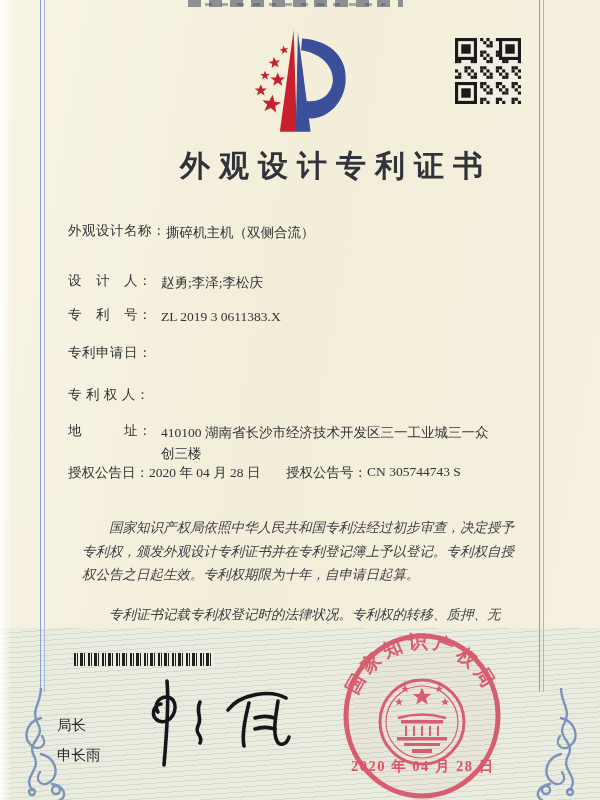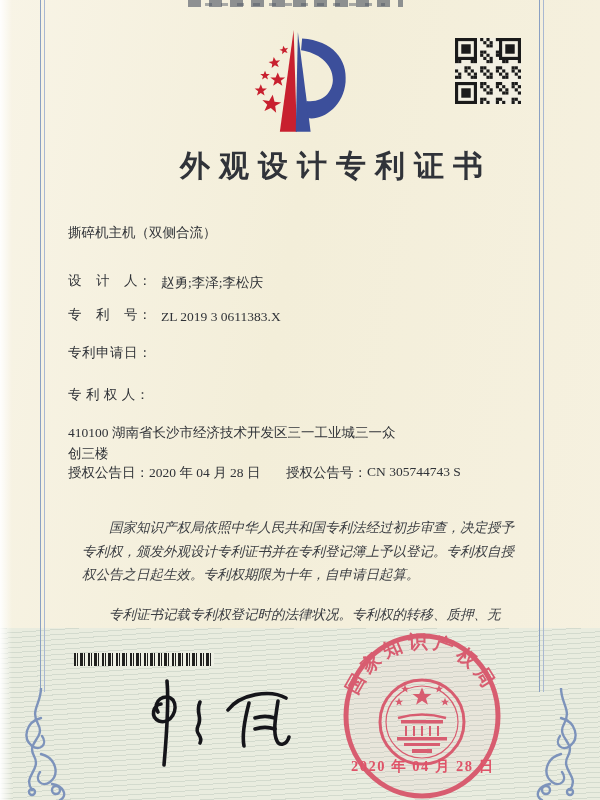--- a/index.html
+++ b/index.html
@@ -188,37 +188,39 @@
         <rect x="15" y="20" width="1" height="1"></rect>
         <rect x="18" y="20" width="1" height="1"></rect>
         <rect x="20" y="20" width="1" height="1"></rect>
       </g>
   </svg>
 
   <div class="title">外观设计专利证书</div>
 
   <div class="fields">
     <div class="frow r0">
+      <span class="lab">外观设计名称：</span>
       <span class="val">撕碎机主机（双侧合流）</span>
     </div>
     <div class="frow r1">
       <span class="lab">设　计　人：</span>
       <span class="val">赵勇;李泽;李松庆</span>
     </div>
     <div class="frow r2">
       <span class="lab">专　利　号：</span>
       <span class="val">ZL 2019 3 0611383.X</span>
     </div>
     <div class="frow r3">
       <span class="lab">专利申请日：</span>
     </div>
     <div class="frow r4">
       <span class="lab">专 利 权 人：</span>
     </div>
     <div class="frow r5">
+      <span class="lab">地　　　址：</span>
       <span class="val">410100 湖南省长沙市经济技术开发区三一工业城三一众
 创三楼</span>
     </div>
   </div>
 
   <div class="grant-row">
     <div class="grant-left">
       <span class="lab">授权公告日：</span>
       <span class="val">2020 年 04 月 28 日</span>
     </div>
@@ -230,20 +232,24 @@
 
   <div class="body-text">
     <p>国家知识产权局依照中华人民共和国专利法经过初步审查，决定授予专利权，颁发外观设计专利证书并在专利登记簿上予以登记。专利权自授权公告之日起生效。专利权期限为十年，自申请日起算。</p>
     <p>专利证书记载专利权登记时的法律状况。专利权的转移、质押、无效、终止、恢复和专利权人的姓名或名称、国籍、地址变更等事项记载在专利登记簿上。</p>
   </div>
 
   <div class="bottom-band"></div>
 
   <div class="barcode"></div>
 
+  <div class="signer">
+    <div>局长</div>
+    <div>申长雨</div>
+  </div>
 
   <svg class="signature" width="185" height="105" viewBox="0 0 185 105">
     <g fill="none" stroke="#15151a" stroke-width="3.6" stroke-linecap="round">
       <path d="M30,44 C23,33 38,24 45,32 C51,41 43,57 31,53 C22,49 25,37 33,36"></path>
       <path d="M39,13 C41,34 38,74 36,97"></path>
       <path d="M72,34 C67,46 75,48 70,58 C66,67 76,67 72,75"></path>
       <path d="M100,42 C112,26 142,21 158,30"></path>
       <path d="M121,35 C116,54 114,68 116,78"></path>
       <path d="M150,33 C147,52 145,65 149,73 C152,79 159,76 161,69"></path>
       <path d="M127,50 C133,48 141,48 147,50"></path>

